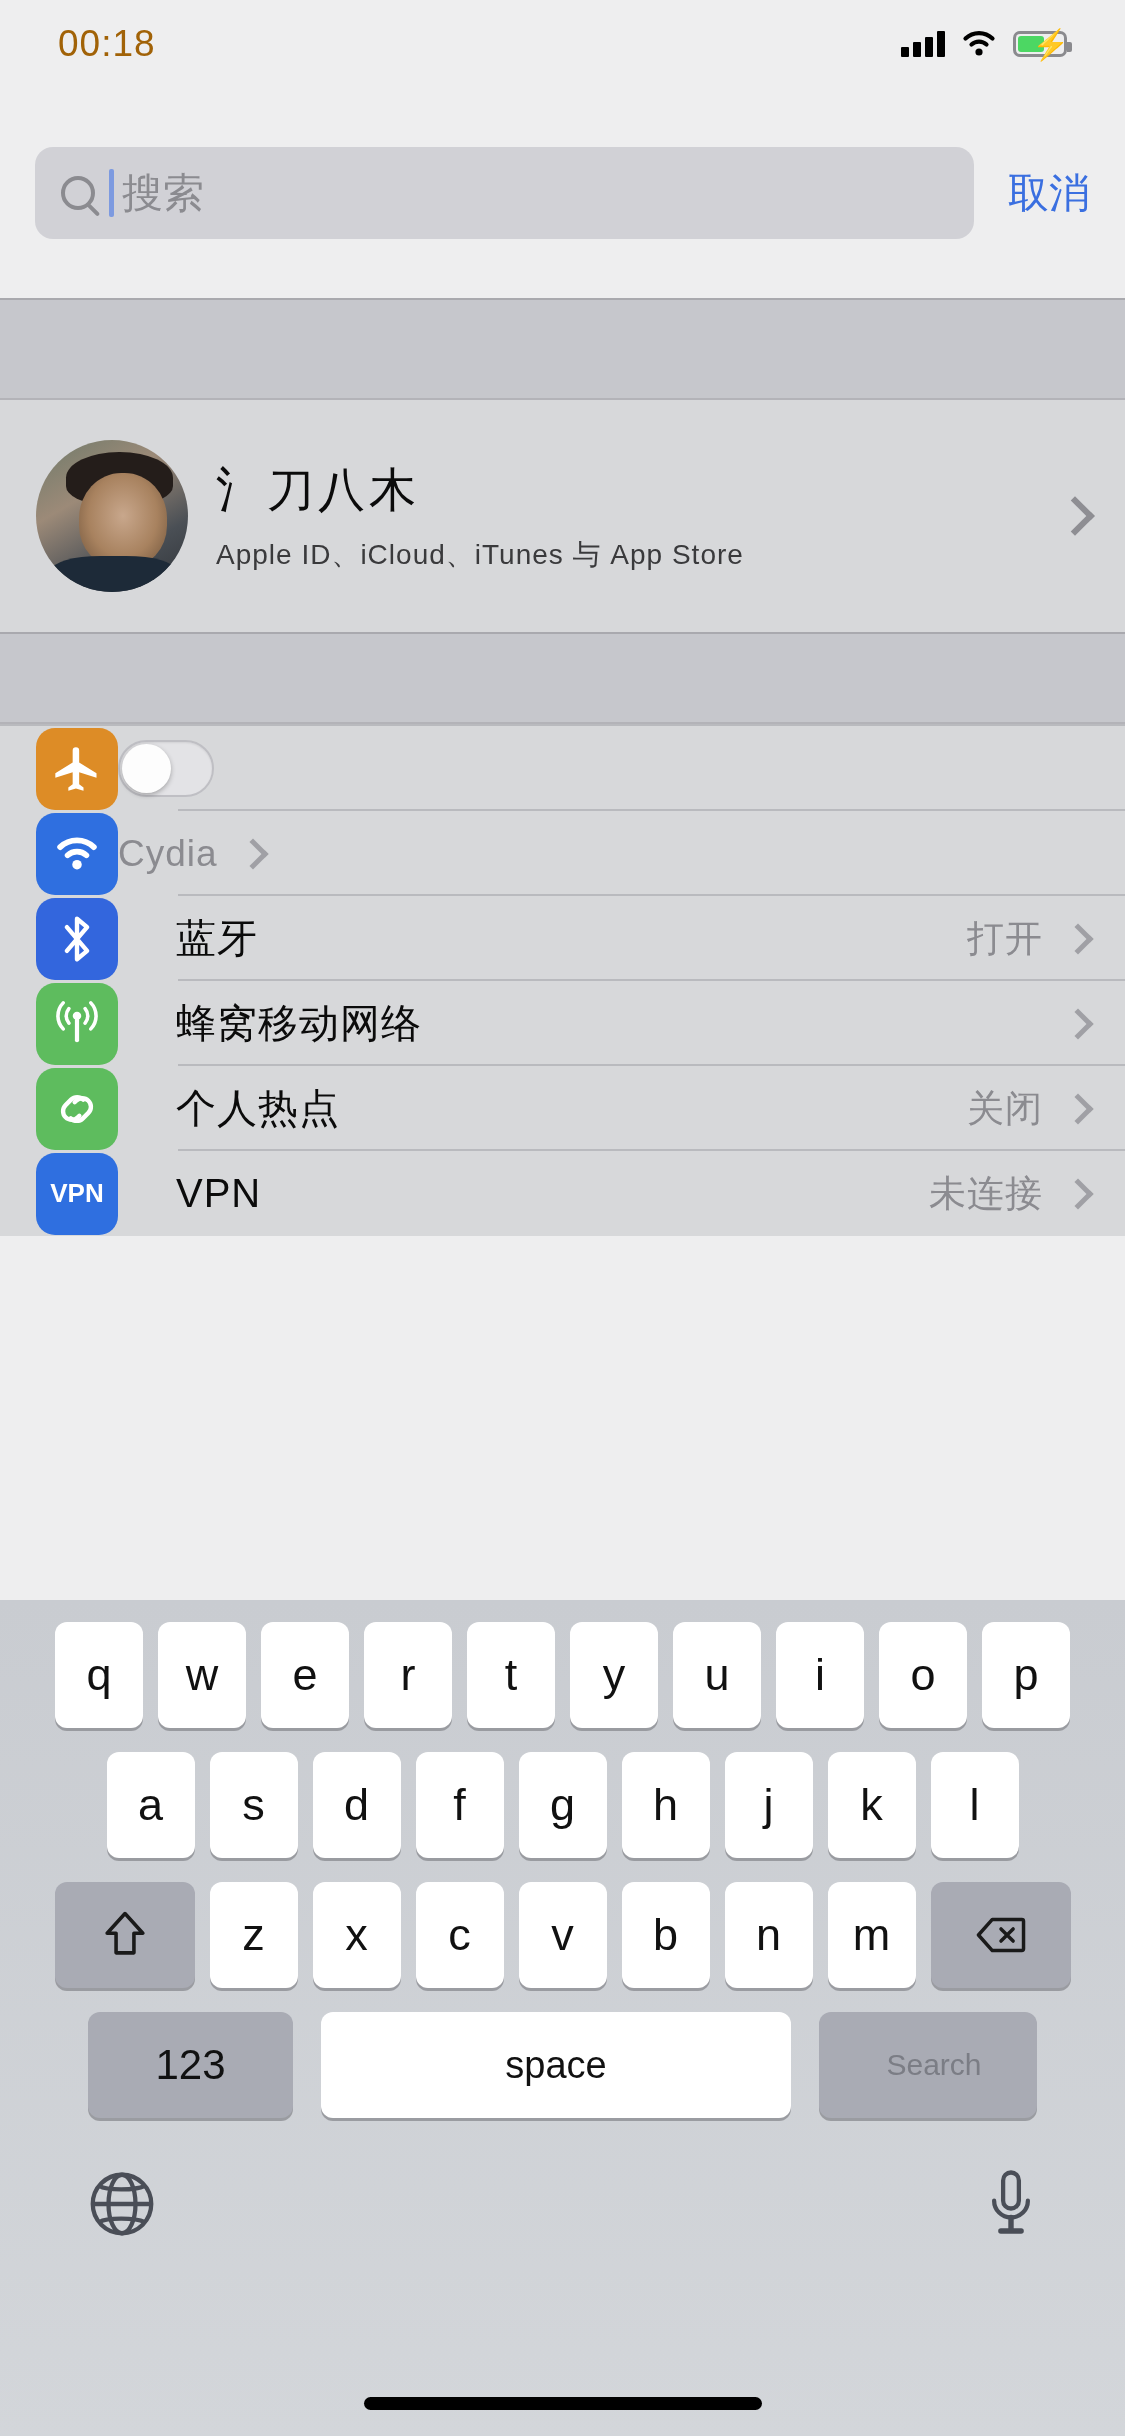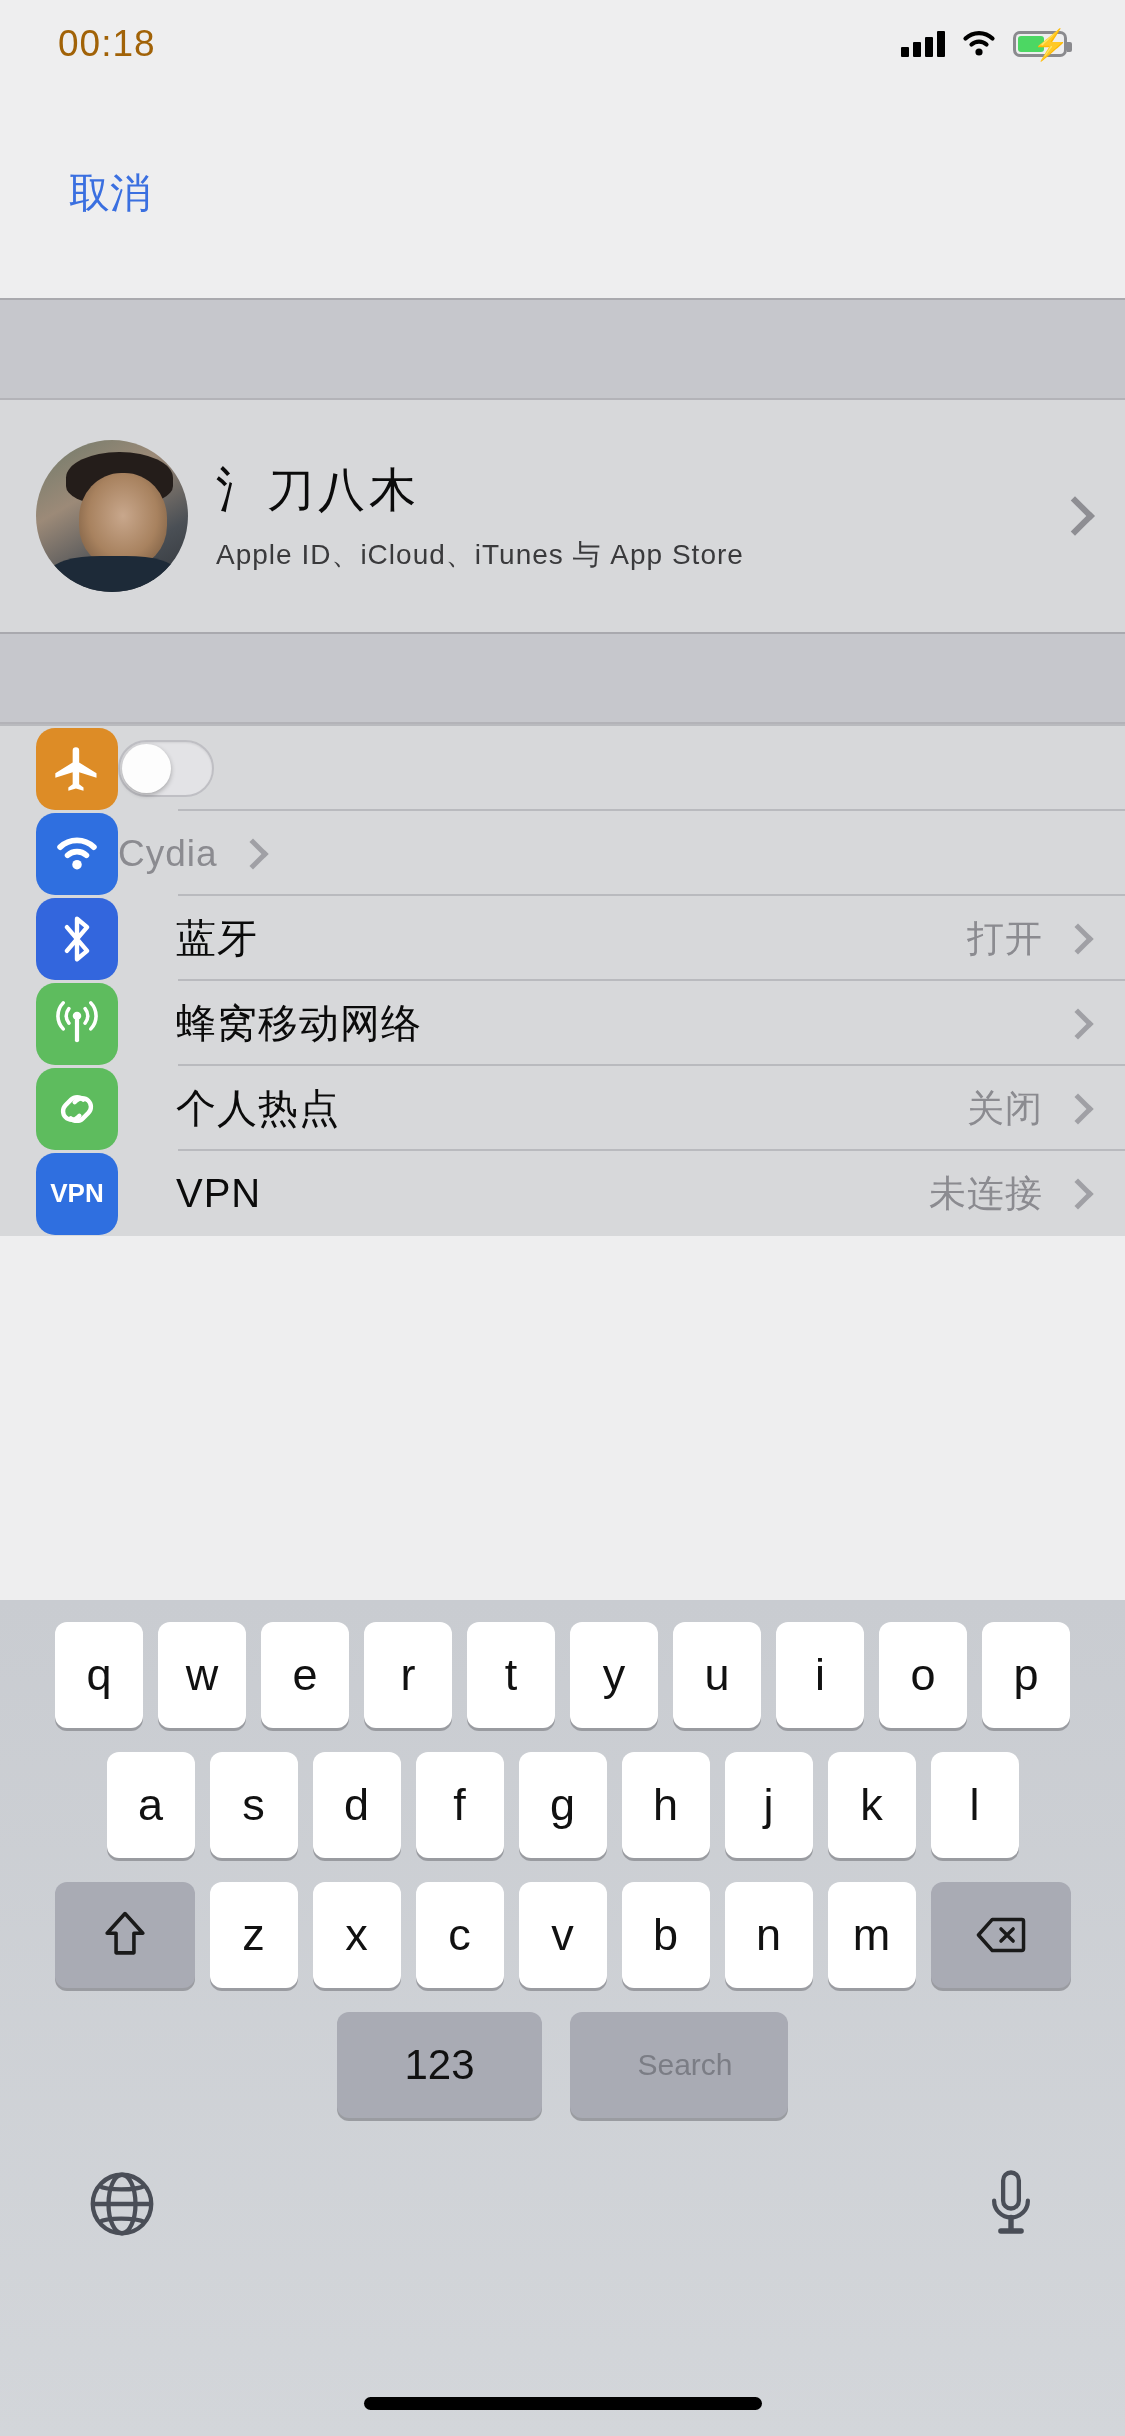--- a/index.html
+++ b/index.html
@@ -169,20 +169,25 @@
         <path d="M6.5 9.5 A19.5 19.5 0 0 1 33.5 9.5" stroke="#000" stroke-width="4.2" fill="none" stroke-linecap="round"></path>
       </svg>
       <div class="battery">
         <div class="fill"></div>
         <div class="bolt">⚡</div>
       </div>
     </div>
   </div>
 
   <div class="search-row">
+    <div class="search-field">
+      <div class="mag"></div>
+      <div class="caret"></div>
+      <div class="search-ph">搜索</div>
+    </div>
     <div class="cancel-btn">取消</div>
   </div>
 
   <div class="band band-top"></div>
 
   <div class="profile">
     <div class="avatar">
       <div class="hair"></div>
         <div class="face"></div>
         <div class="torso"></div>
@@ -320,20 +325,21 @@
           <svg width="52" height="40" viewBox="0 0 30 22" fill="none" stroke="#1a1a1a" stroke-width="2" stroke-linejoin="round" stroke-linecap="round">
             <path d="M10 2 H27 A1 1 0 0 1 28 3 V19 A1 1 0 0 1 27 20 H10 L2 11 Z"></path>
             <path d="M15 7.5 L22 14.5 M22 7.5 L15 14.5"></path>
           </svg>
         </span>
       </div>
     </div>
 
     <div class="krow r4">
       <div class="key num">123</div>
+      <div class="key space">space</div>
       <div class="key search">Search</div>
     </div>
 
     <div class="kb-bottom">
       <span>
         <svg width="72" height="72" viewBox="0 0 32 32" fill="none" stroke="#4a4e57" stroke-width="1.9">
           <circle cx="16" cy="16" r="13"></circle>
           <ellipse cx="16" cy="16" rx="6" ry="13"></ellipse>
           <path d="M3 16h26M6 8c3 2 16 2 20 0M6 24c3-2 16-2 20 0"></path>
         </svg>

